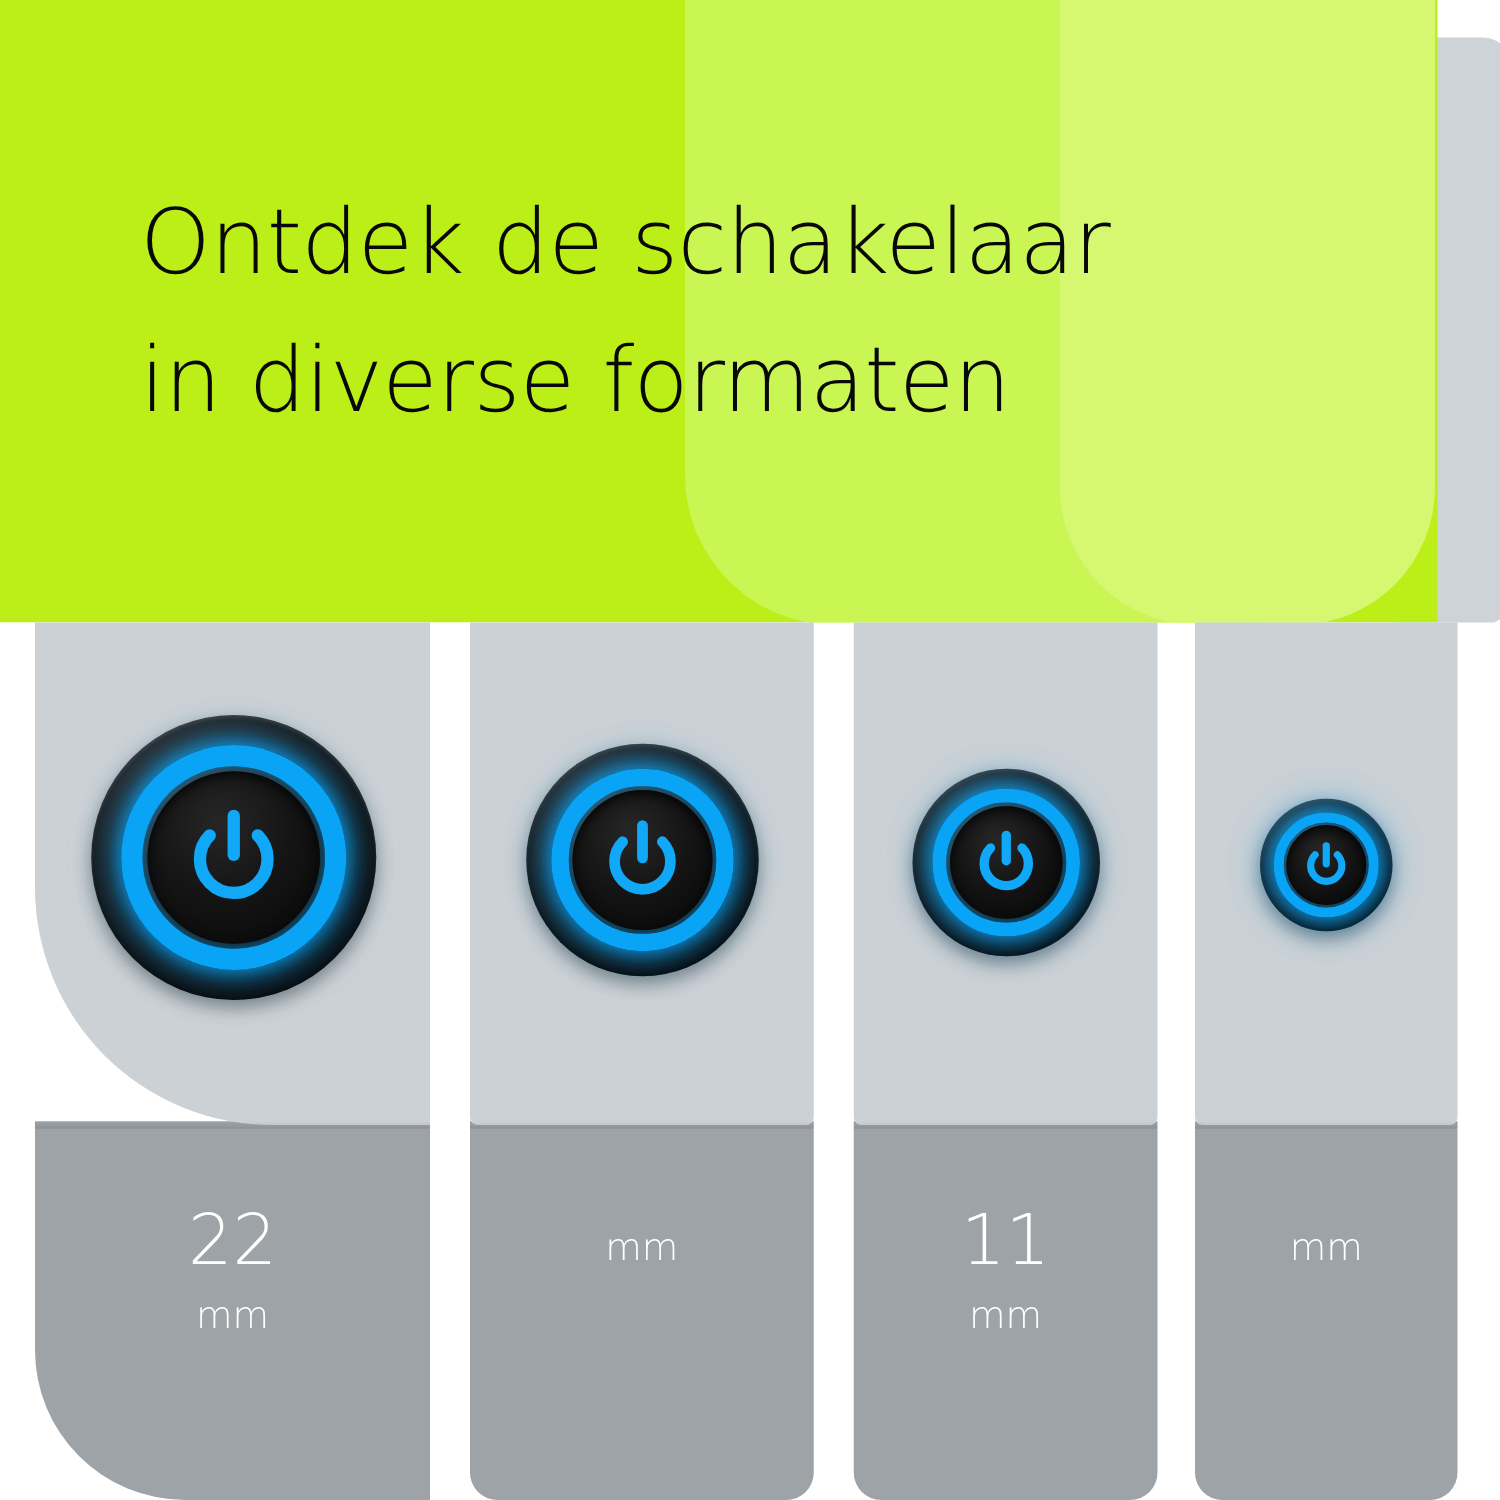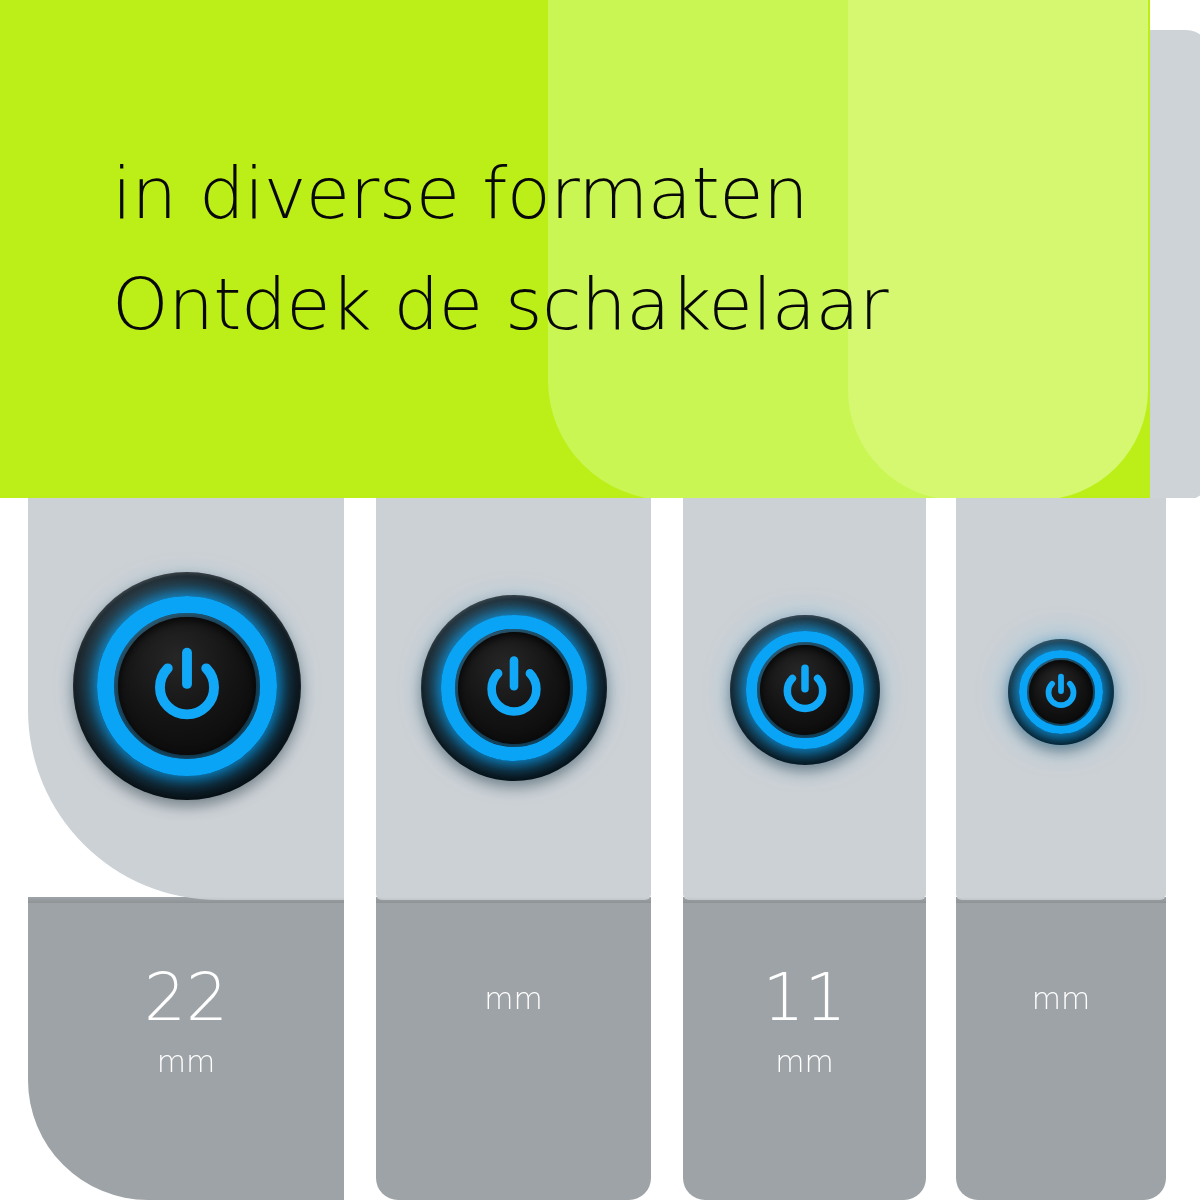--- a/index.html
+++ b/index.html
@@ -176,21 +176,21 @@
     left: 0; right: 0;
     text-align: center;
     z-index: 4;
     color: #ffffff;
     font-family: "DejaVu Sans", sans-serif;
     font-weight: 300;
     pointer-events: none;
   }
   .label .num {
     display: block;
-    font-size: 66px;
+    font-size: 56px;
     line-height: 0.96;
     letter-spacing: 0px;
   }
   .label .unit {
     display: block;
     font-size: 30px;
     line-height: 1.1;
     margin-top: 16px;
   }
 </style>
@@ -199,22 +199,22 @@
 
 <div id="stage">
 
   <div class="hero">
     <div class="hero-shadow-card"></div>
     <div class="hero-base"></div>
     <div class="hero-blob-2"></div>
     <div class="hero-blob-3"></div>
 
     <div class="headline">
+      <span class="line">Ontdek de schakelaar</span>
       <span class="line">in diverse formaten</span>
-      <span class="line">Ontdek de schakelaar</span>
     </div>
   </div>
 
   <div class="columns">
 
     <div class="col" id="col-22" style="left:28px; width:316px;">
       <div class="card-dark"></div>
       <div class="card-light"></div>
 
       <div class="btn-wrap" style="left:159px; top:188px;">

